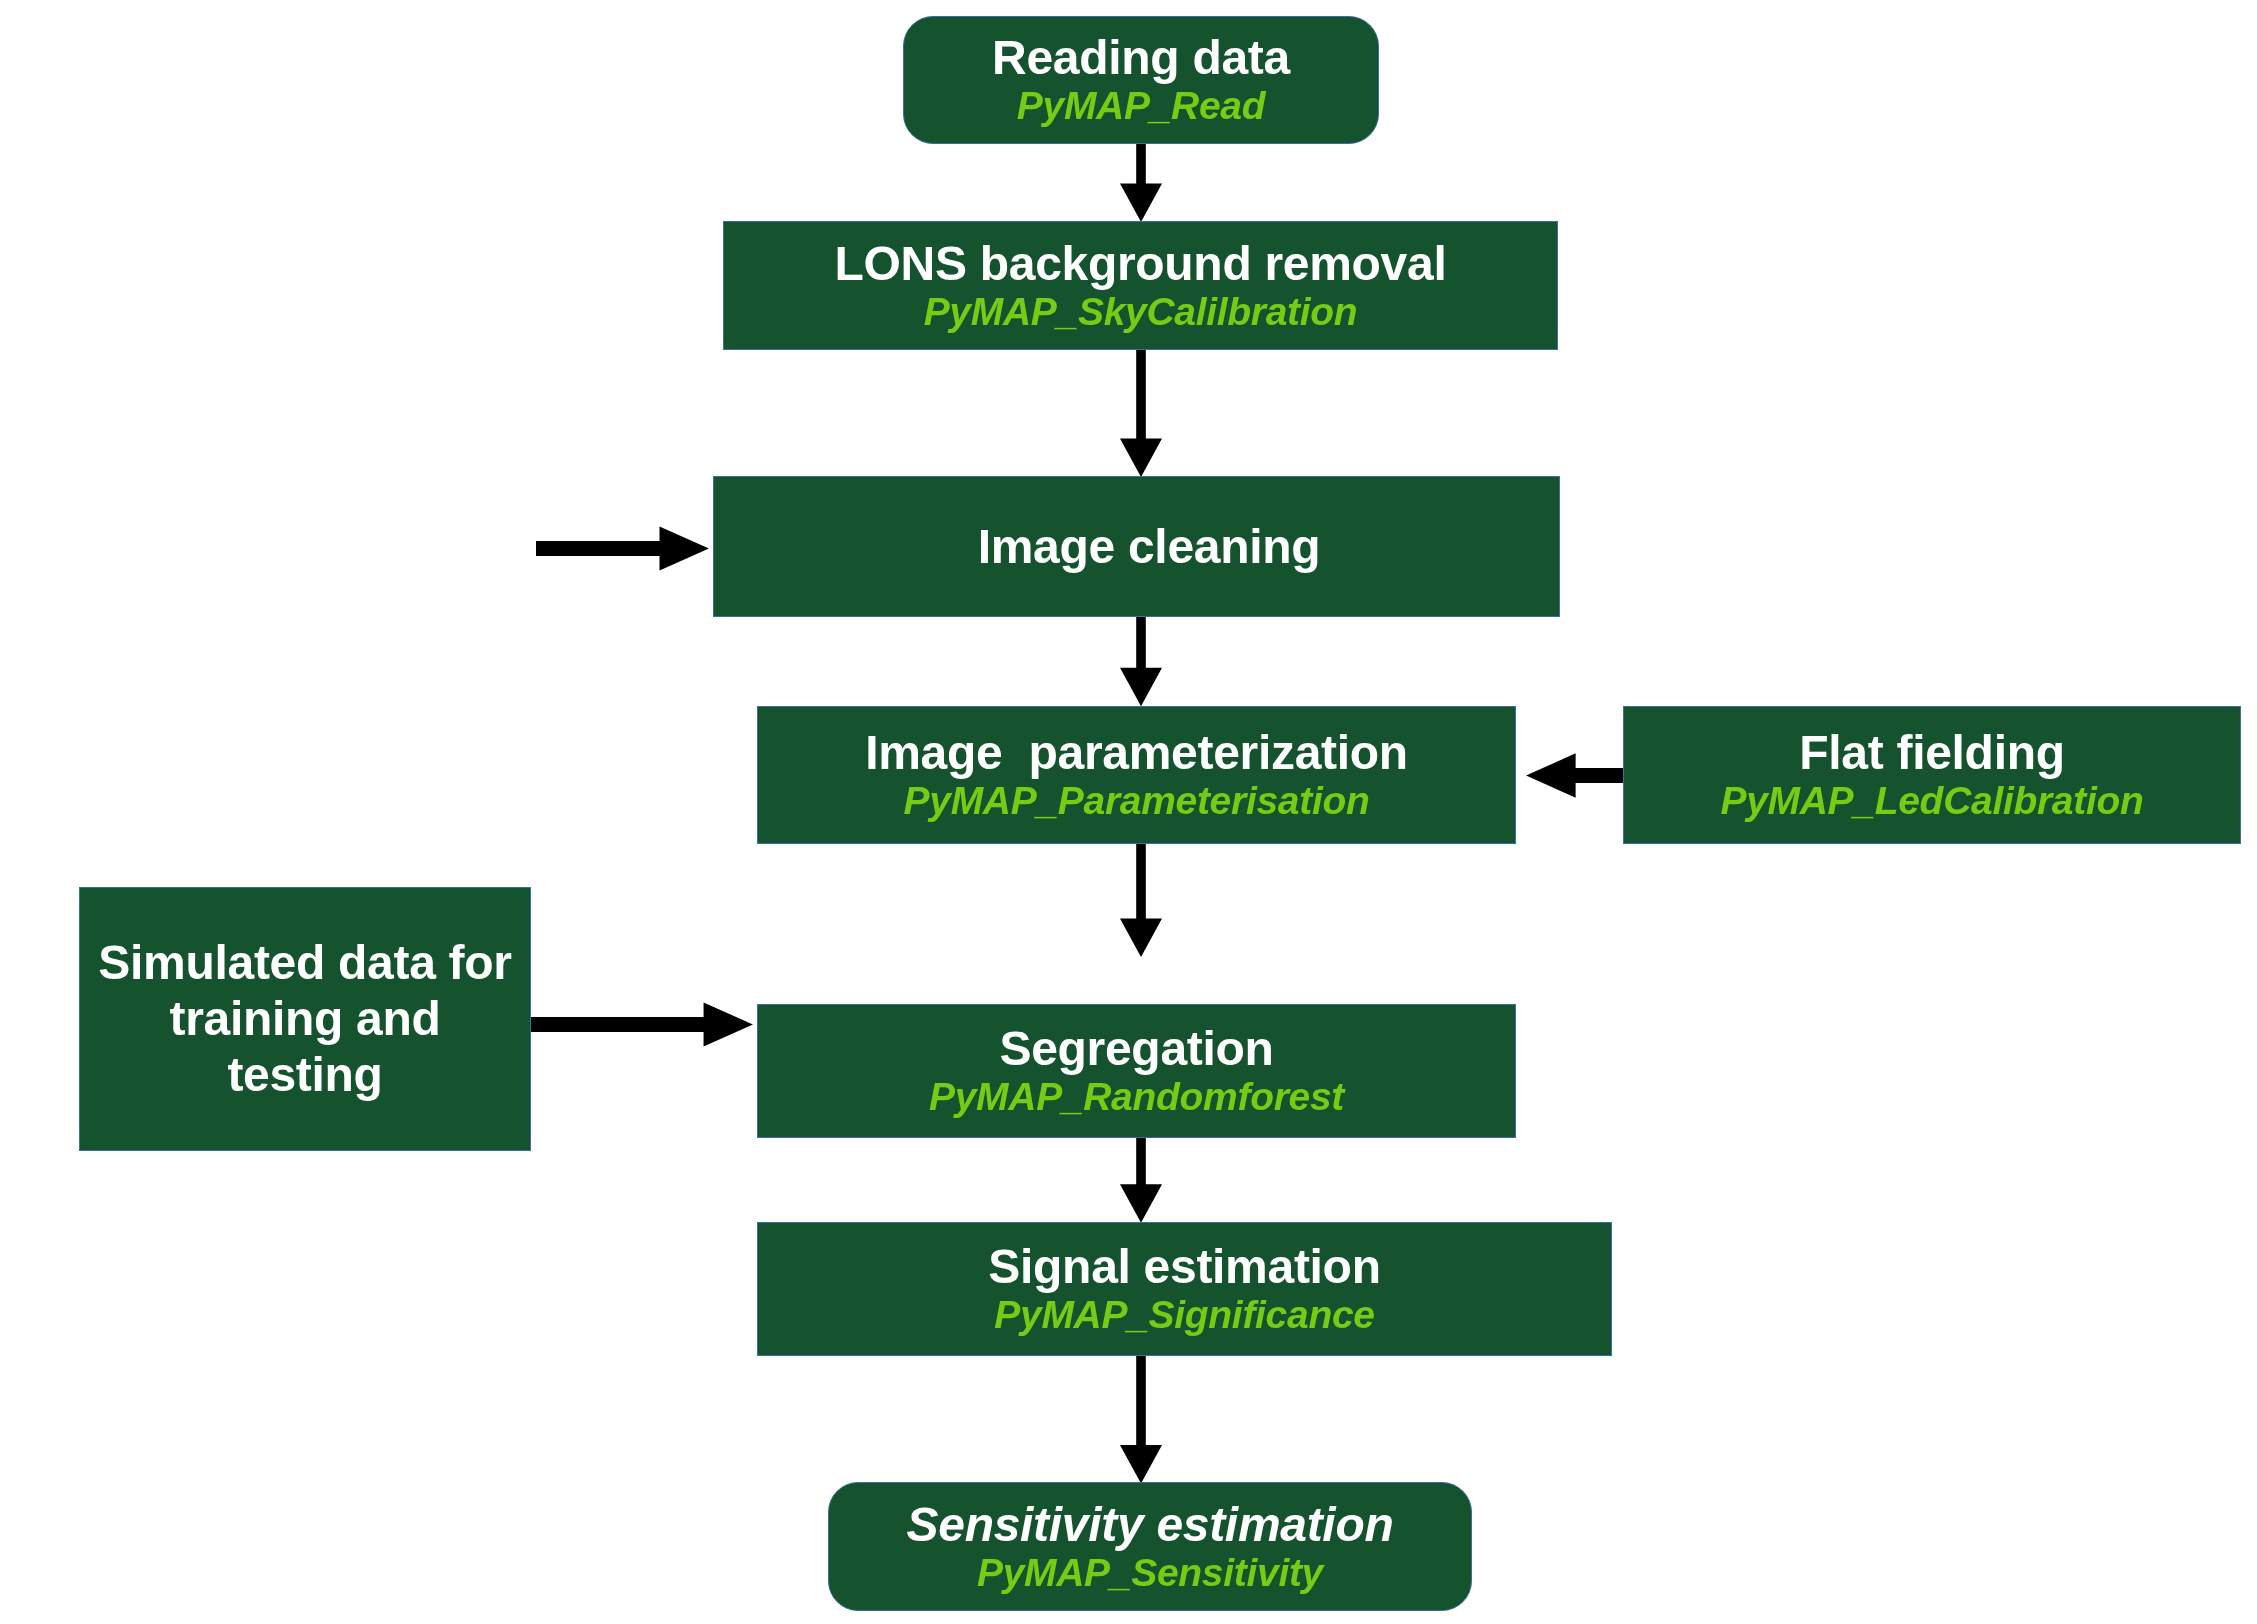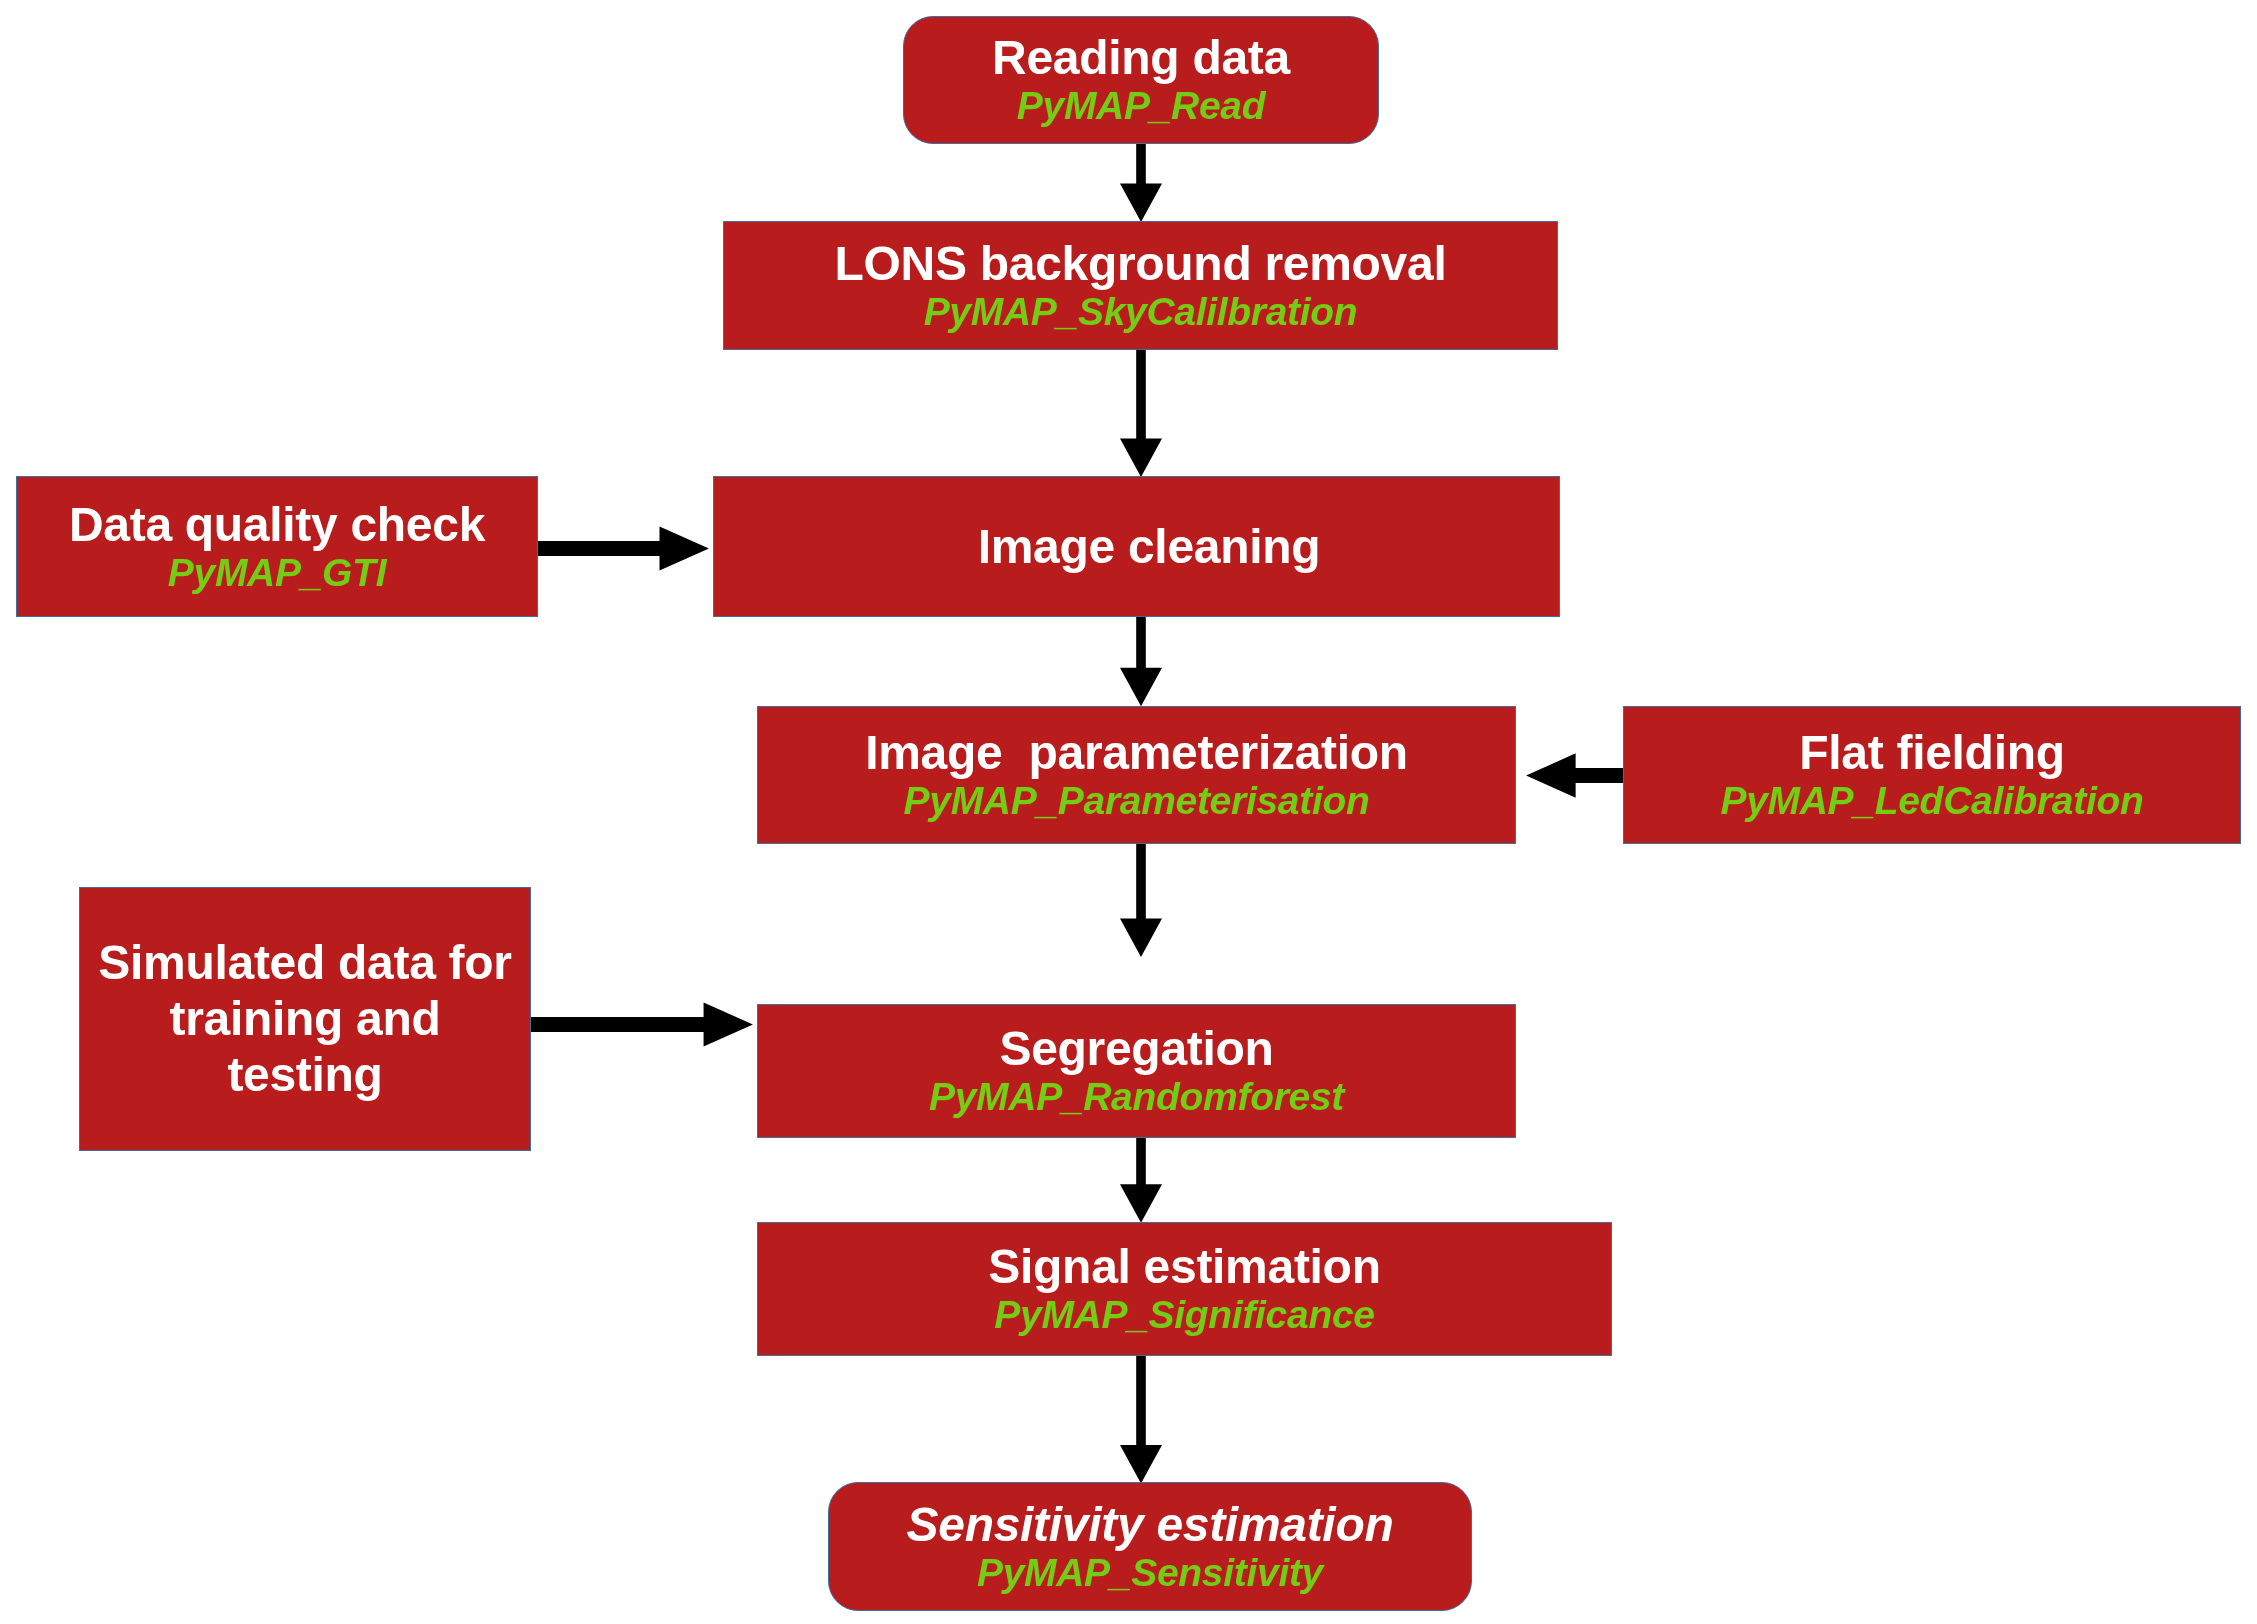--- a/index.html
+++ b/index.html
@@ -13,21 +13,21 @@
   #canvas {
     position: relative;
     width: 2258px;
     height: 1624px;
     background: #ffffff;
     overflow: hidden;
   }
   .node {
     position: absolute;
     box-sizing: border-box;
-    background: #b91c1c;
+    background: #14532d;
     border: 1.8px solid #3d6fa0;
     display: flex;
     flex-direction: column;
     align-items: center;
     justify-content: center;
     text-align: center;
     line-height: 1.04;
     padding: 0 7px;
   }
   .node.rounded {
@@ -136,24 +136,20 @@
   <div class="node rounded" style="left:903px; top:16px; width:476px; height:128px;">
     <div class="title">Reading data</div>
     <div class="subtitle">PyMAP_Read</div>
   </div>
 
   <div class="node" style="left:723px; top:221px; width:835px; height:129px;">
     <div class="title">LONS background removal</div>
     <div class="subtitle">PyMAP_SkyCalilbration</div>
   </div>
 
-  <div class="node" style="left:16px; top:476px; width:522px; height:141px;">
-    <div class="title">Data quality check</div>
-    <div class="subtitle">PyMAP_GTI</div>
-  </div>
 
   <div class="node" style="left:713px; top:476px; width:847px; height:141px;padding-left:32px;">
     <div class="title">Image cleaning</div>
   </div>
 
   <div class="node" style="left:757px; top:706px; width:759px; height:138px;">
     <div class="title">Image  parameterization</div>
     <div class="subtitle">PyMAP_Parameterisation</div>
   </div>
 

